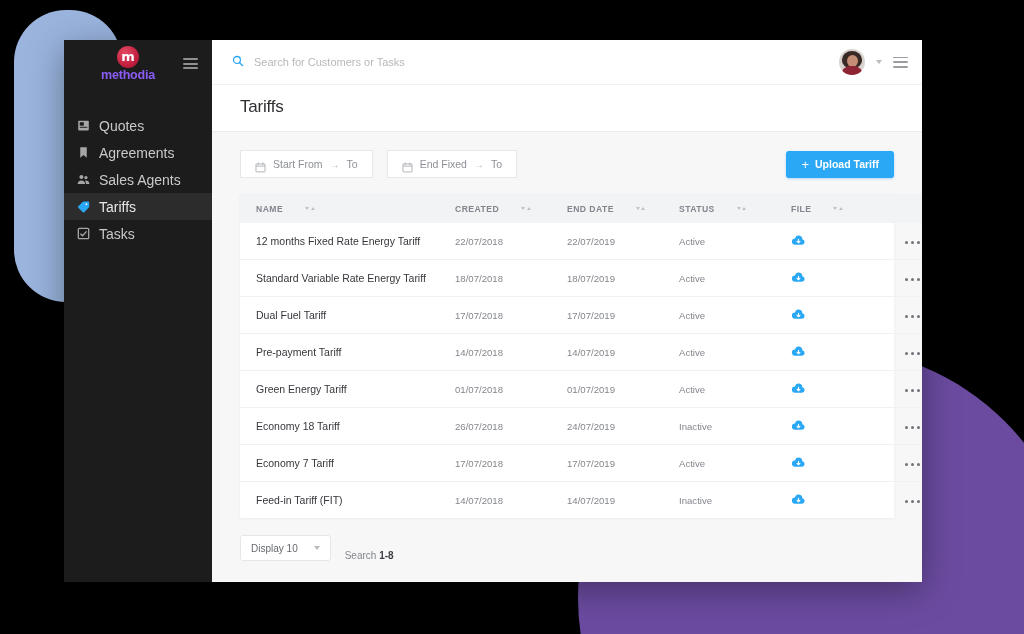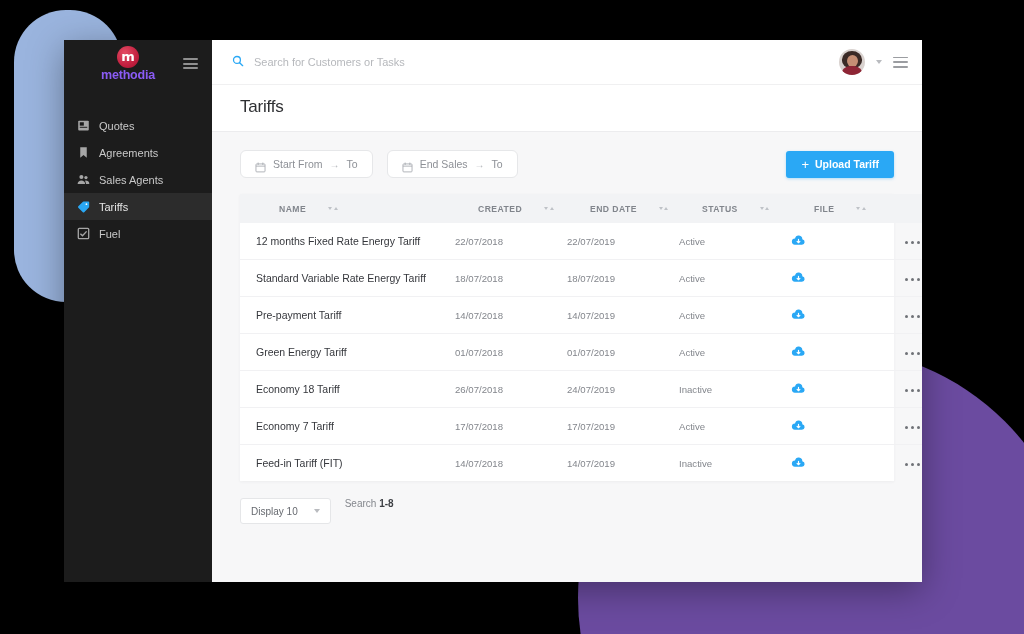--- a/index.html
+++ b/index.html
@@ -109,21 +109,21 @@
 
   .nav { margin-top: 18px; }
   .nav-item {
     height: 27px;
     display: flex;
     align-items: center;
     padding-left: 13px;
     gap: 9px;
     cursor: pointer;
     color: #c9c9c9;
-    font-size: 11px;
+    font-size: 14px;
   }
   .nav-item.active { background: #2c2c2c; color: #e6e6e6; }
   .nav-ico {
     width: 13px; height: 13px;
     display: flex; align-items: center; justify-content: center;
     flex: 0 0 13px;
   }
   .nav-ico svg { display: block; }
 
   
@@ -198,21 +198,21 @@
   .filter-row {
     display: flex;
     align-items: center;
     gap: 14px;
     margin-bottom: 16px;
     flex: 0 0 auto;
   }
   .date-field {
     background: #ffffff;
     border: 1px solid #e6e7e9;
-    border-radius: 6px;
+    border-radius: 0;
     height: 26px;
     display: flex;
     align-items: center;
     gap: 7px;
     padding: 0 14px;
     min-width: 88px;
     cursor: pointer;
   }
   .date-field .lbl { font-size: 10.5px; color: #8d9096; }
   .date-field .arrow { font-size: 10px; color: #b2b5ba; }
@@ -247,21 +247,21 @@
     background: #f2f3f5;
     text-align: left;
     font-size: 8.6px;
     letter-spacing: 0.45px;
     color: #81858c;
     font-weight: bold;
     height: 29px;
     padding: 0;
     vertical-align: middle;
   }
-  thead th .hwrap { display: flex; align-items: center; gap: 22px; margin-left: 23px; }
+  thead th .hwrap { display: flex; align-items: center; gap: 22px; }
   .sorter { display: inline-flex; gap: 1.5px; align-items: center; }
   .sorter i {
     width: 0; height: 0; display: block;
     border-left: 2.6px solid transparent;
     border-right: 2.6px solid transparent;
   }
   .sorter i.dn { border-top: 3.2px solid #bfc2c7; }
   .sorter i.up { border-bottom: 3.2px solid #bfc2c7; }
 
   tbody td {
@@ -287,21 +287,21 @@
   .dots {
     display: inline-flex; gap: 3px; cursor: pointer; padding: 4px 2px;
   }
   .dots span {
     width: 3px; height: 3px; border-radius: 50%; background: #6f7277; display:block;
   }
 
   
   .table-footer {
     display: flex;
-    align-items: flex-start;
+    align-items: flex-end;
     gap: 14px;
     padding: 17px 0 0 0;
     flex: 0 0 auto;
   }
   .display-select {
     background: #ffffff;
     border: 1px solid #e5e6e8;
     border-radius: 3px;
     height: 24px;
     display: flex;
@@ -383,21 +383,21 @@
         <span>Tariffs</span>
       </div>
 
       <div class="nav-item">
         <span class="nav-ico">
           <svg width="13" height="13" viewBox="0 0 16 16">
               <rect x="1.6" y="1.6" width="12.8" height="12.8" rx="1.2" fill="none" stroke="#a6a6a6" stroke-width="1.6"></rect>
               <path d="M4.2 8.2l2.6 2.6 5-5.4" fill="none" stroke="#a6a6a6" stroke-width="1.7"></path>
             </svg>
         </span>
-        <span>Fuel</span>
+        <span>Tasks</span>
       </div>
 
     </nav>
   </aside>
 
   <section id="main">
 
     <header class="topbar">
       <div class="search-wrap">
         <span>
@@ -445,21 +445,21 @@
         </div>
 
         <div class="date-field">
           <span class="cal-ico">
             <svg width="11" height="11" viewBox="0 0 16 16">
                 <rect x="1.4" y="2.8" width="13.2" height="11.6" rx="1.2" fill="none" stroke="#a9acb1" stroke-width="1.3"></rect>
                 <path d="M1.4 6h13.2" stroke="#a9acb1" stroke-width="1.3"></path>
                 <path d="M4.6 1.4v2.4M11.4 1.4v2.4" stroke="#a9acb1" stroke-width="1.3" stroke-linecap="round"></path>
               </svg>
           </span>
-          <span class="lbl">End Sales</span>
+          <span class="lbl">End Fixed</span>
           <span class="arrow">→</span>
           <span class="lbl">To</span>
         </div>
 
         <div class="spacer"></div>
 
         <button class="upload-btn">
           <span class="plus">+</span>
           <span>Upload Tariff</span>
         </button>
@@ -558,20 +558,39 @@
      </td>
                 <td>
         <span class="dots">
                     <span></span>
                     <span></span>
                     <span></span>
                   </span>
      </td>
               </tr>
               <tr>
+                <td class="c-name" style="padding-left:16px">Dual Fuel Tariff</td>
+                <td class="c-date">17/07/2018</td>
+                <td class="c-date">17/07/2019</td>
+                <td class="c-status">Active</td>
+                <td>
+        <span class="cloud-btn"><svg width="15" height="15" viewBox="0 0 20 20">
+  <path d="M5.2 15.6h9.4a3.6 3.6 0 00.5-7.16A4.9 4.9 0 005.4 7.3 3.6 3.6 0 005.2 15.6z" fill="#2aa8f5"></path>
+  <path d="M10 8.4v3.9M8.1 11.1L10 13l1.9-1.9" stroke="#ffffff" stroke-width="1.5" fill="none" stroke-linecap="round" stroke-linejoin="round"></path>
+</svg></span>
+     </td>
+                <td>
+        <span class="dots">
+                    <span></span>
+                    <span></span>
+                    <span></span>
+                  </span>
+     </td>
+              </tr>
+              <tr>
                 <td class="c-name" style="padding-left:16px">Pre-payment Tariff</td>
                 <td class="c-date">14/07/2018</td>
                 <td class="c-date">14/07/2019</td>
                 <td class="c-status">Active</td>
                 <td>
         <span class="cloud-btn"><svg width="15" height="15" viewBox="0 0 20 20">
   <path d="M5.2 15.6h9.4a3.6 3.6 0 00.5-7.16A4.9 4.9 0 005.4 7.3 3.6 3.6 0 005.2 15.6z" fill="#2aa8f5"></path>
   <path d="M10 8.4v3.9M8.1 11.1L10 13l1.9-1.9" stroke="#ffffff" stroke-width="1.5" fill="none" stroke-linecap="round" stroke-linejoin="round"></path>
 </svg></span>
      </td>

